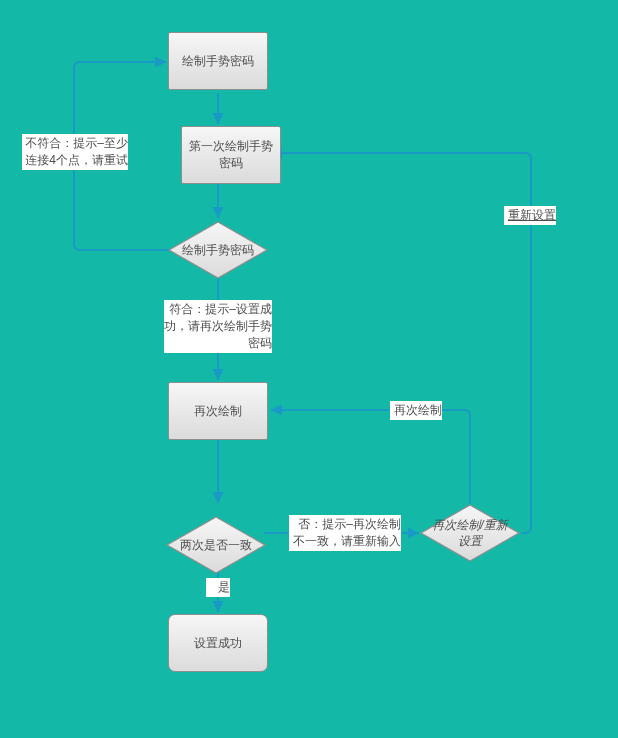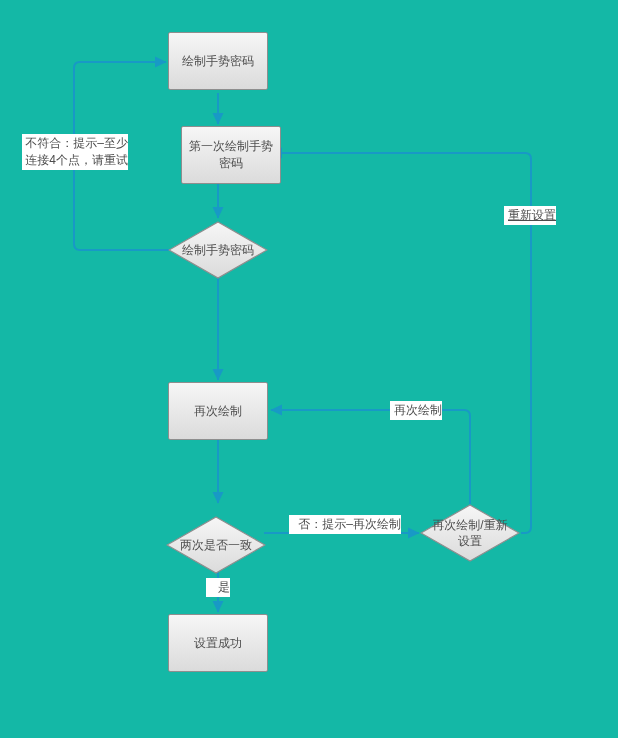--- a/index.html
+++ b/index.html
@@ -18,29 +18,29 @@
   }
   .node-box span{display:inline-block;max-width:90px;}
   .diamond{position:absolute;width:100px;height:58px;}
   .diamond svg{position:absolute;left:0;top:0;}
   .dlabel{
     position:absolute;left:0;top:0;width:100%;height:100%;
     display:flex;align-items:center;justify-content:center;
     text-align:center;font-size:12px;line-height:16px;
   }
   .dlabel span{display:inline-block;max-width:92px;}
-  .dlabel.narrow span{max-width:80px;}
+  .dlabel.narrow span{max-width:80px;font-style:italic;}
   .edge-label{
     position:absolute;background:#FFFFFF;text-align:right;
     font-size:12px;line-height:17px;padding:1px 0;
   }
   .box-draw{left:168px;top:32px;}
   .box-first{left:168px;top:126px;margin-left:13px;}
   .box-redraw{left:168px;top:382px;}
-  .box-success{left:168px;top:614px;}
+  .box-success{left:168px;top:614px;border-radius:7px;}
   .d-check{left:168px;top:221px;}
   .d-match{left:166px;top:516px;}
   .d-redo{left:420px;top:504px;}
   .lbl-invalid{left:22px;top:134px;width:106px;}
   .lbl-valid{left:164px;top:300px;width:108px;}
   .lbl-mismatch{left:289px;top:515px;width:112px;}
   .lbl-yes{left:206px;top:578px;width:24px;}
   .lbl-redraw{left:390px;top:401px;width:52px;}
   .lbl-reset{left:504px;top:206px;width:52px;text-decoration:underline;}
 </style>
@@ -112,23 +112,29 @@
 
   <div class="node-box box-success">
     <span>设置成功</span>
   </div>
 
   <div class="edge-label lbl-invalid">
     <div>不符合：提示–至少</div>
     <div>连接4个点，请重试</div>
   </div>
 
+  <div class="edge-label lbl-valid">
+    <div>符合：提示–设置成</div>
+    <div>功，请再次绘制手势</div>
+    <div>密码</div>
+  </div>
 
   <div class="edge-label lbl-mismatch">
     <div>否：提示–再次绘制</div>
+    <div>不一致，请重新输入</div>
   </div>
 
   <div class="edge-label lbl-yes">是</div>
 
   <div class="edge-label lbl-redraw">再次绘制</div>
 
   <div class="edge-label lbl-reset">重新设置</div>
 
 </div>
 

